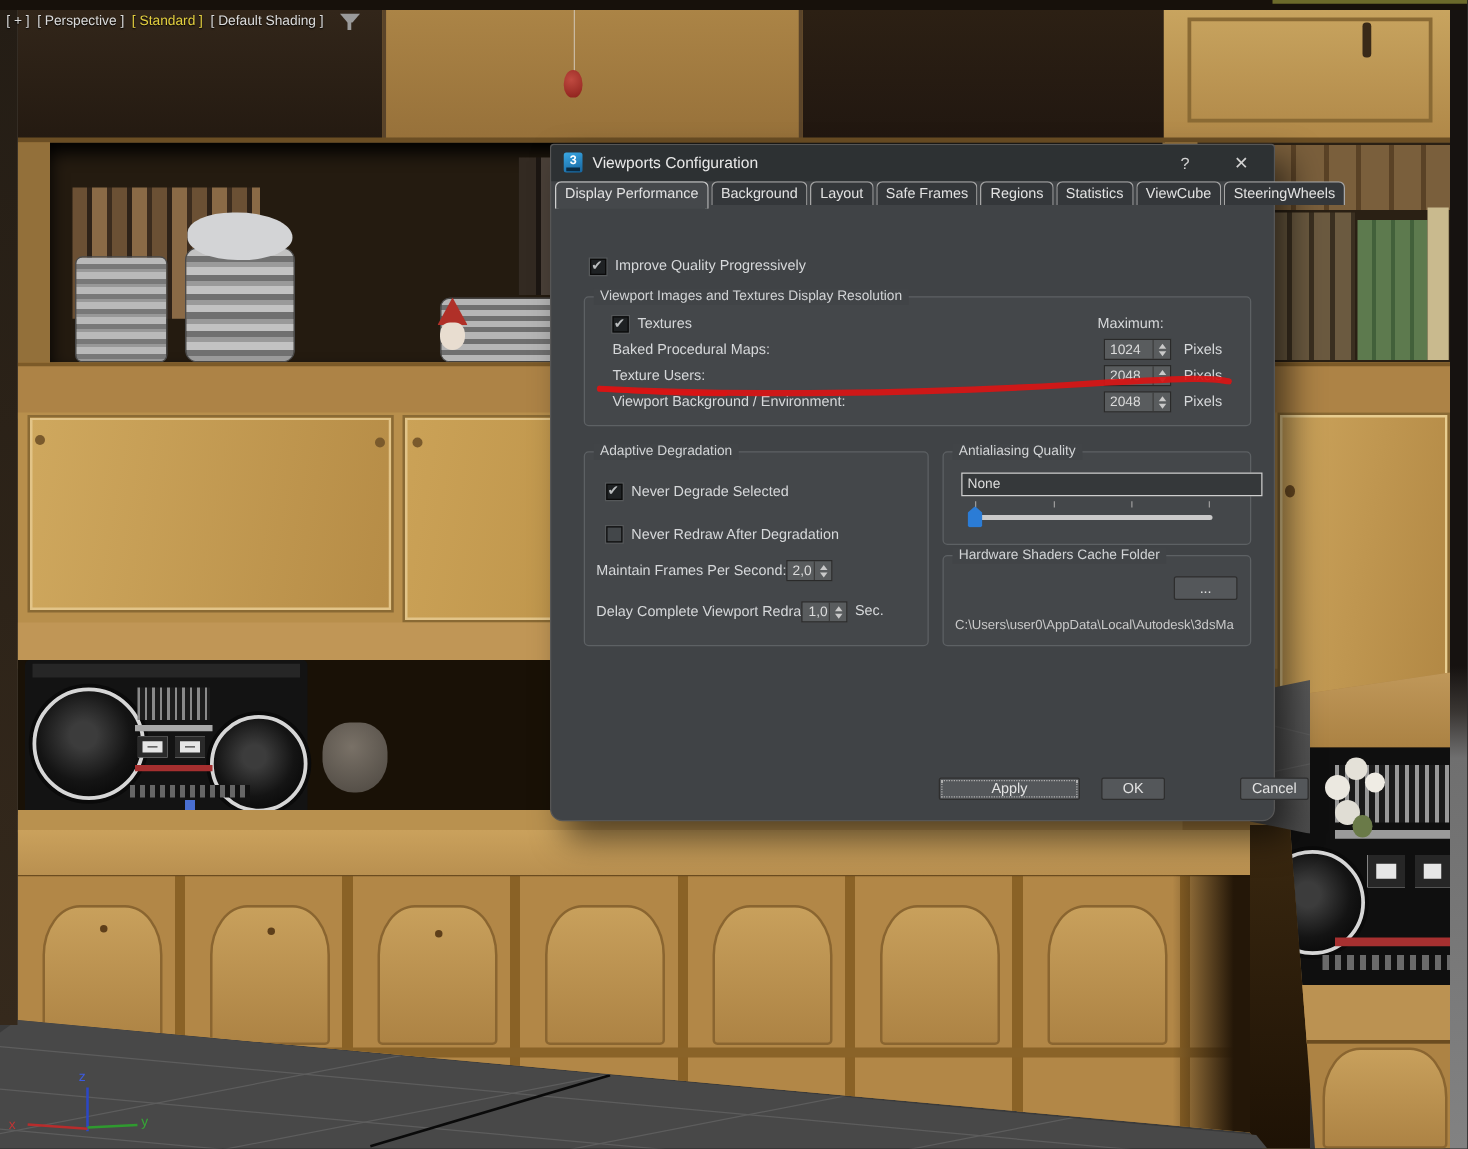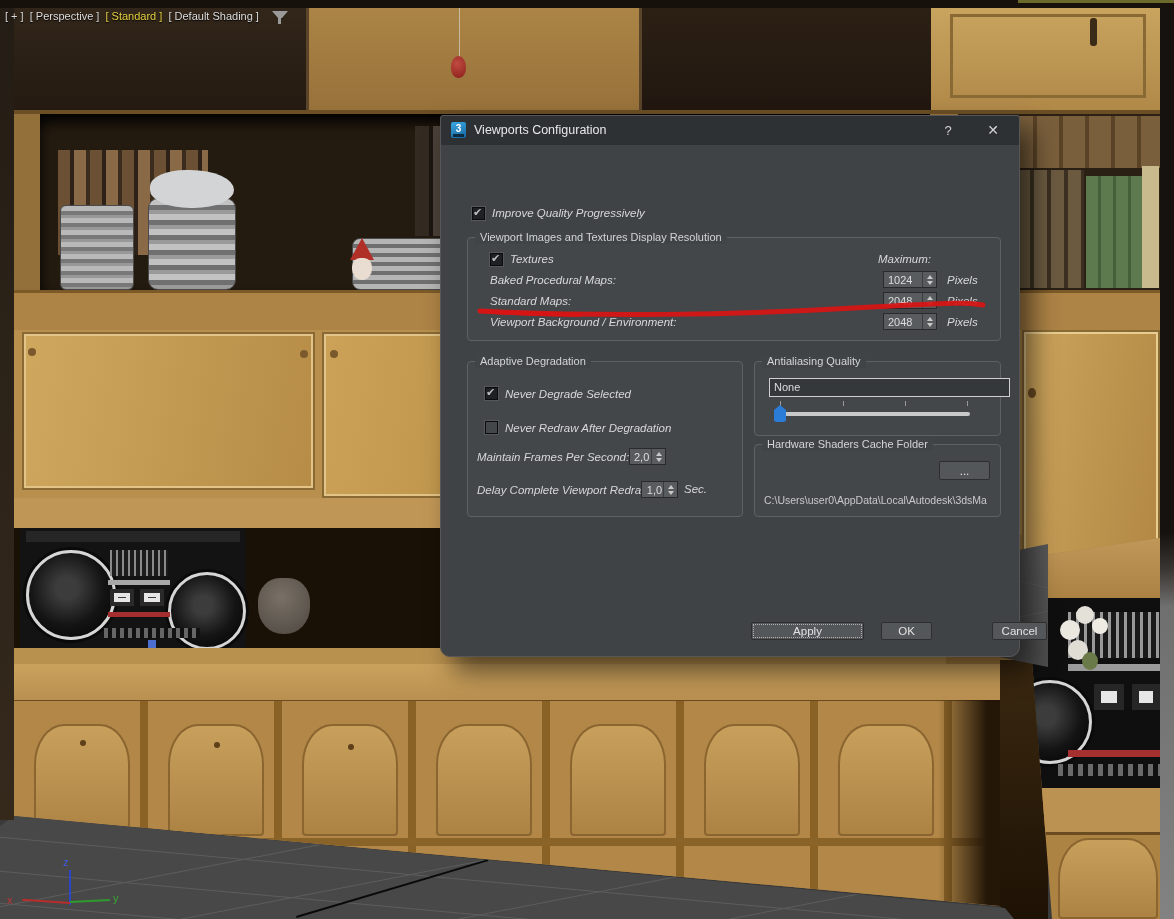--- a/index.html
+++ b/index.html
@@ -35,21 +35,21 @@
   .mx-icon::after{content:"";position:absolute;left:2px;right:2px;bottom:1px;height:3px;background:#0b2b42;}
   .tb-btn{position:absolute;top:6px;width:18px;height:18px;text-align:center;line-height:17px;
       color:#d2d2d2;font-size:13px;cursor:default;}
   #tabs{position:absolute;left:3px;top:29px;height:23px;white-space:nowrap;}
   .tab{display:inline-block;background:#34373a;border:1px solid #a6a6a6;border-bottom:none;
        border-radius:5px 5px 0 0;padding:3px 7px 3px;font-size:11.5px;color:#e2e2e2;margin-right:2px;}
   .tab.active{background:#45484b;border-color:#cfcfcf;padding-bottom:6px;}
   .grp{position:absolute;border:1px solid #5d6164;border-radius:4px;background:#44474a;box-sizing:border-box;}
   .gt{position:absolute;top:-7px;left:7px;background:#414447;padding:0 5px;font-size:11px;
       color:#d2d4d6;line-height:13px;white-space:nowrap;}
-  .lbl{position:absolute;white-space:nowrap;font-size:11.5px;color:#d6d8da;font-style:italic;}
+  .lbl{position:absolute;white-space:nowrap;font-size:11.5px;color:#d6d8da;}
   .cb{position:absolute;width:13px;height:13px;background:#1e2123;border:1px solid #0b0b0b;
       box-shadow:0 0 0 1px #55585a;box-sizing:border-box;}
   .cb.checked::after{content:"\2714";position:absolute;left:0px;top:-2px;font-size:11px;color:#b9bcbe;}
   .cb.off{background:#43474a;}
   .spin{position:absolute;display:flex;background:#595c5e;border:1px solid #2a2a2a;height:17px;
         box-sizing:border-box;}
   .spin .v{flex:1;font-size:11px;color:#dcdcdc;padding:2px 0 0 4px;}
   .spin .btns{width:13px;border-left:1px solid #3c3c3c;display:flex;flex-direction:column;
         align-items:center;justify-content:center;gap:2px;}
   .spin .up{width:0;height:0;border:3px solid transparent;border-bottom:4px solid #c9c9c9;border-top:none;}
@@ -219,41 +219,44 @@
 
   <div class="abs" id="dlg">
 
     <div class="abs" id="dlg-title">
       <div class="mx-icon">3</div>
       <div class="txt">Viewports Configuration</div>
       <div class="tb-btn" style="left:498px;">?</div>
       <div class="tb-btn" style="left:543px;font-size:14px;">✕</div>
     </div>
 
+    <div id="tabs">
+      <span class="tab active">Display Performance</span><span class="tab">Background</span><span class="tab">Layout</span><span class="tab">Safe Frames</span><span class="tab">Regions</span><span class="tab">Statistics</span><span class="tab">ViewCube</span><span class="tab">SteeringWheels</span>
+    </div>
 
     <span class="cb checked" style="left:31px;top:91px;"></span>
     <span class="lbl" style="left:51px;top:91px;">Improve Quality Progressively</span>
 
     <div class="grp" style="left:26px;top:121px;width:534px;height:104px;">
       <span class="gt">Viewport Images and Textures Display Resolution</span>
       <span class="cb checked" style="left:22px;top:15px;"></span>
       <span class="lbl" style="left:42px;top:15px;">Textures</span>
       <span class="lbl" style="left:410px;top:15px;">Maximum:</span>
 
       <span class="lbl" style="left:22px;top:36px;">Baked Procedural Maps:</span>
       <span class="spin" style="left:415px;top:33px;width:54px;">
         <span class="v">1024</span>
         <span class="btns">
             <i class="up"></i>
             <i class="dn"></i>
           </span>
       </span>
       <span class="lbl" style="left:479px;top:36px;">Pixels</span>
 
-      <span class="lbl" style="left:22px;top:57px;">Standard Maps:</span>
+      <span class="lbl" style="left:22px;top:57px;">Texture Users:</span>
       <span class="spin" style="left:415px;top:54px;width:54px;">
         <span class="v">2048</span>
         <span class="btns">
             <i class="up"></i>
             <i class="dn"></i>
           </span>
       </span>
       <span class="lbl" style="left:479px;top:57px;">Pixels</span>
 
       <span class="lbl" style="left:22px;top:78px;">Viewport Background / Environment:</span>

